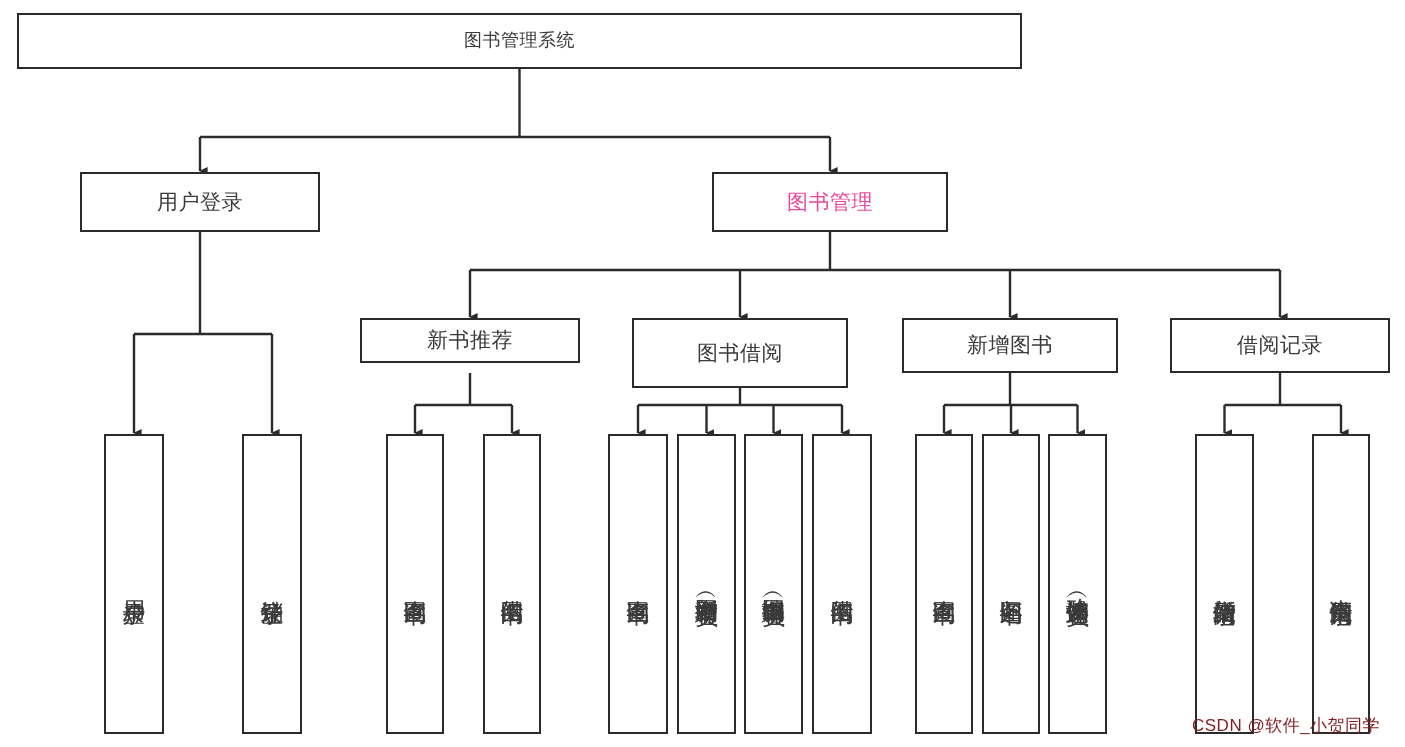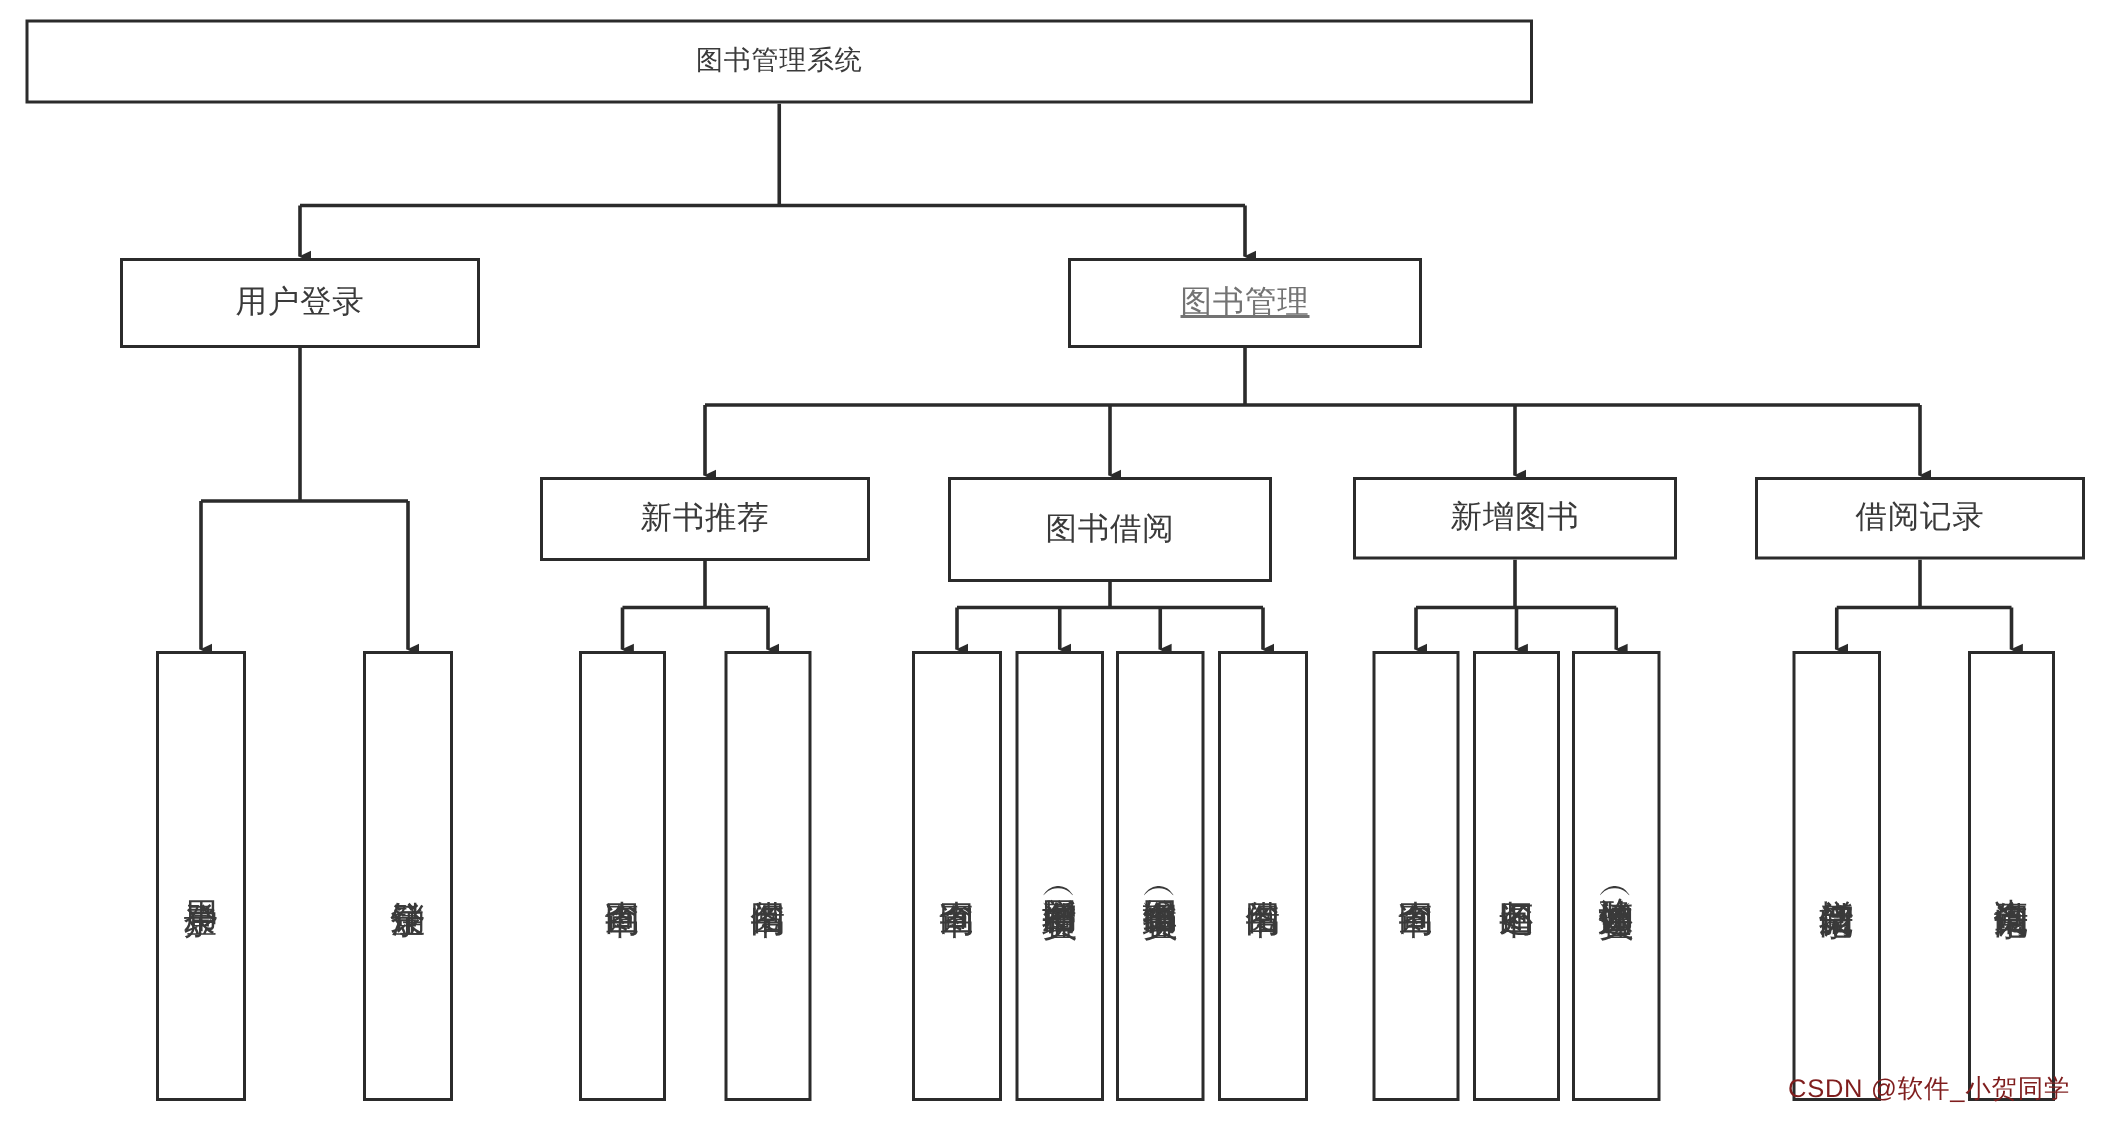--- a/index.html
+++ b/index.html
@@ -110,23 +110,23 @@
   </svg>
 
   <div id="node-layer">
       <div class="node root" style="left: 17px; top: 13px; width: 1005px; height: 56px; border-color: rgb(43, 43, 43); background: rgb(255, 255, 255);">
         <span class="node-label" style="color: rgb(58, 58, 58);">图书管理系统</span>
       </div>
       <div class="node" style="left: 80px; top: 172px; width: 240px; height: 60px; border-color: rgb(43, 43, 43); background: rgb(255, 255, 255);">
         <span class="node-label" style="color: rgb(58, 58, 58);">用户登录</span>
       </div>
       <div class="node" style="left: 712px; top: 172px; width: 236px; height: 60px; border-color: rgb(43, 43, 43); background: rgb(255, 255, 255);">
-        <span class="node-label" style="color: #737373; text-decoration: underline;">图书管理</span>
+        <span class="node-label" style="color: #ec4899;">图书管理</span>
       </div>
-      <div class="node" style="left: 360px; top: 318px; width: 220px; height: 56px; border-color: rgb(43, 43, 43); background: rgb(255, 255, 255);">
+      <div class="node" style="left: 360px; top: 318px; width: 220px; height: 45px; border-color: rgb(43, 43, 43); background: rgb(255, 255, 255);">
         <span class="node-label" style="color: rgb(58, 58, 58);">新书推荐</span>
       </div>
       <div class="node" style="left: 632px; top: 318px; width: 216px; height: 70px; border-color: rgb(43, 43, 43); background: rgb(255, 255, 255);">
         <span class="node-label" style="color: rgb(58, 58, 58);">图书借阅</span>
       </div>
       <div class="node" style="left: 902px; top: 318px; width: 216px; height: 55px; border-color: rgb(43, 43, 43); background: rgb(255, 255, 255);">
         <span class="node-label" style="color: rgb(58, 58, 58);">新增图书</span>
       </div>
       <div class="node" style="left: 1170px; top: 318px; width: 220px; height: 55px; border-color: rgb(43, 43, 43); background: rgb(255, 255, 255);">
         <span class="node-label" style="color: rgb(58, 58, 58);">借阅记录</span>

